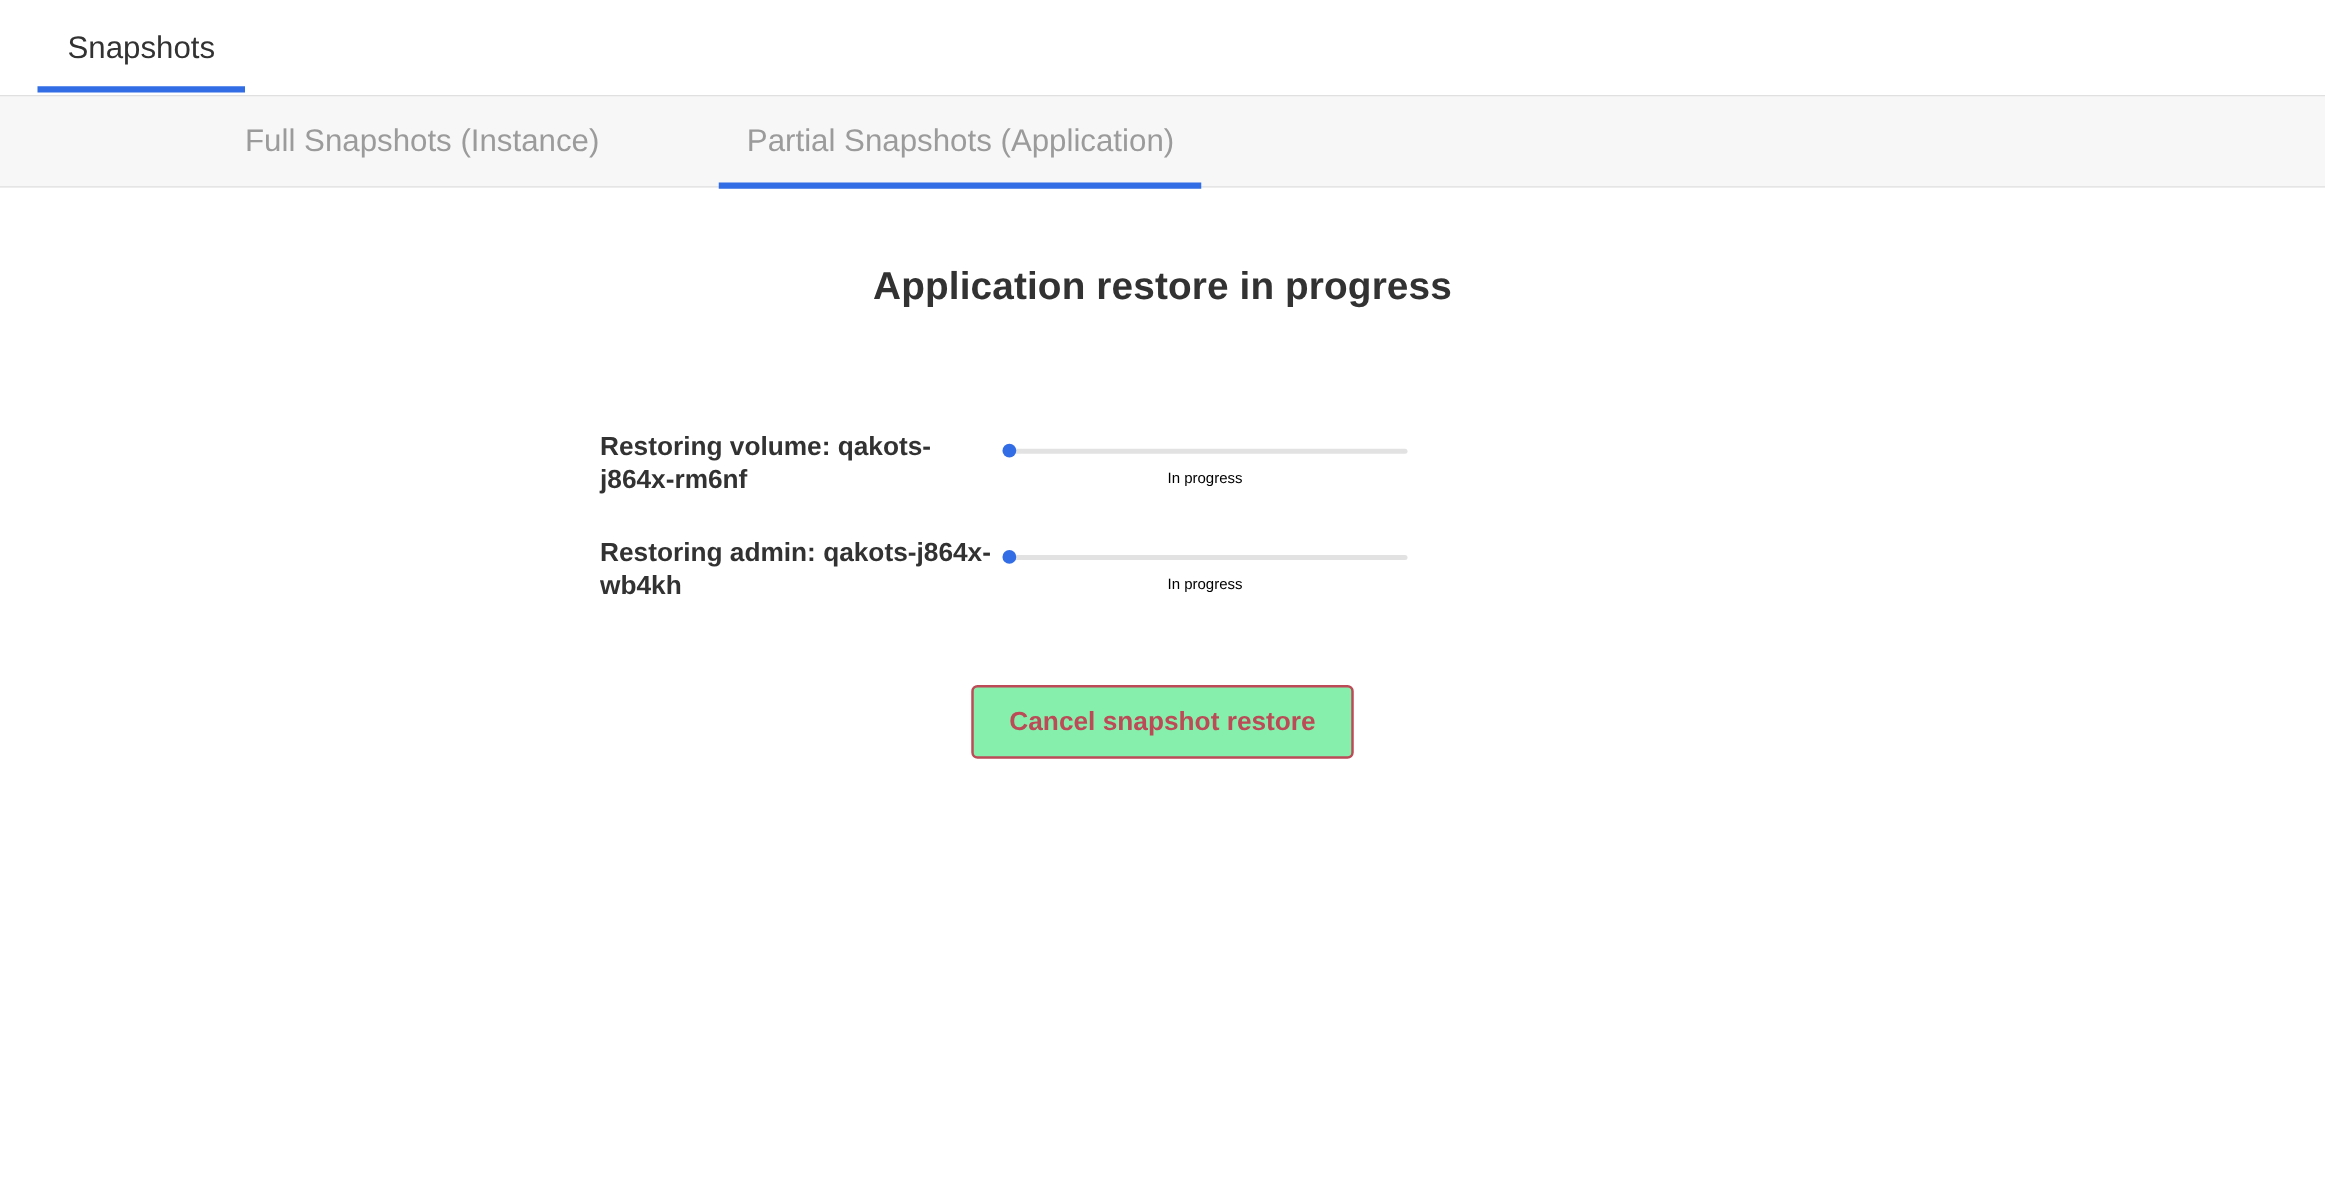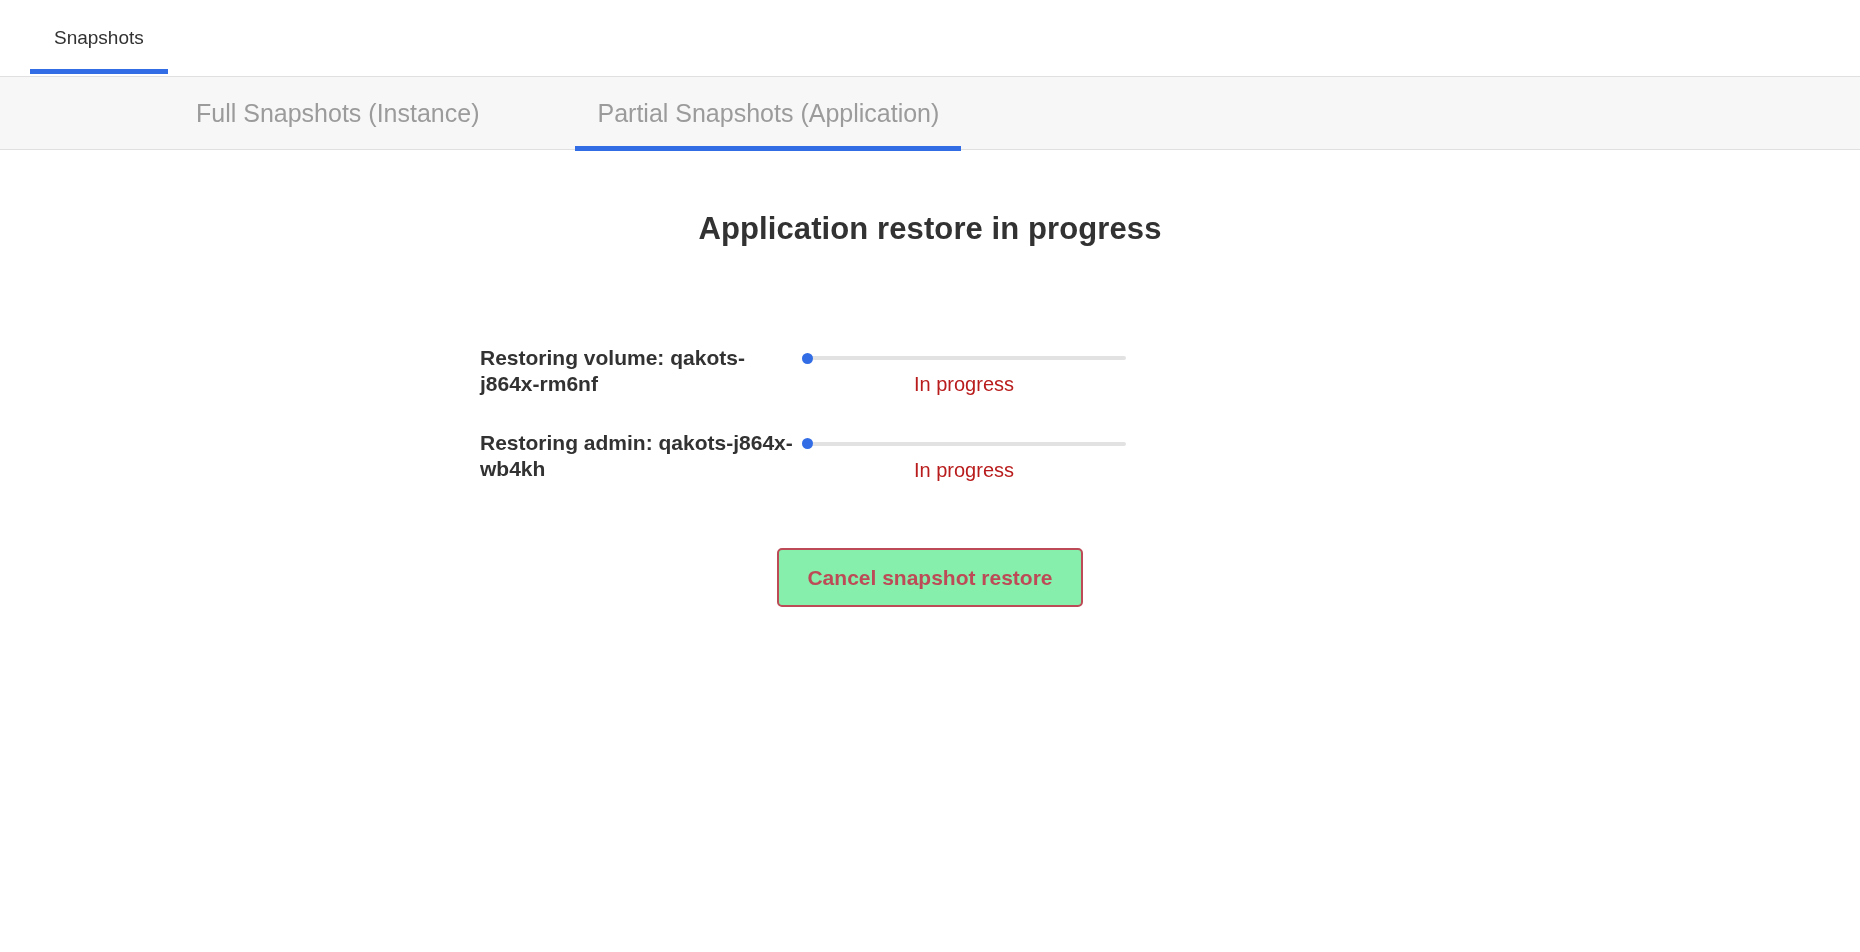--- a/index.html
+++ b/index.html
@@ -23,21 +23,21 @@
     display: flex;
     align-items: flex-start;
     padding-left: 0;
     box-sizing: border-box;
   }
   .primary-tab {
     position: relative;
     height: 76px;
     display: flex;
     align-items: center;
-    font-size: 19px;
+    font-size: 25px;
     color: #323232;
     padding: 0 30px;
     box-sizing: border-box;
     white-space: nowrap;
     cursor: pointer;
   }
   .primary-tab.truncated {
     padding-left: 0;
     padding-right: 0;
     margin-left: -22px;
@@ -117,21 +117,21 @@
   
   .volumes {
     margin-top: 90px;
     display: flex;
     flex-direction: column;
     align-items: flex-start;
     padding-left: 480px;
   }
   .volume-row {
     display: flex;
-    align-items: flex-end;
+    align-items: center;
     margin-bottom: 26px;
   }
   .volume-label {
     width: 322px;
     text-align: left;
     font-size: 21px;
     font-weight: bold;
     color: #323232;
     line-height: 1.22;
     padding-top: 8px;
@@ -152,22 +152,22 @@
     left: 0;
     top: 50%;
     width: 11px;
     height: 11px;
     margin-top: -5.5px;
     border-radius: 50%;
     background: #326de6;
   }
   .progress-status {
     text-align: center;
-    font-size: 20px;
-    color: #b91c1c;
+    font-size: 12px;
+    color: #000000;
     padding-top: 12px;
     line-height: 1.2;
   }
 
   
   .actions {
     margin-top: 40px;
     text-align: center;
   }
   .cancel-button {

